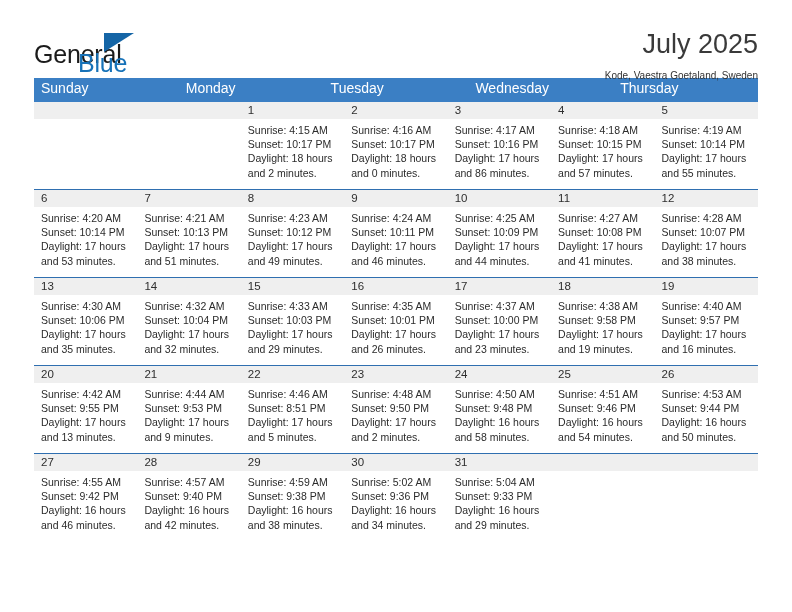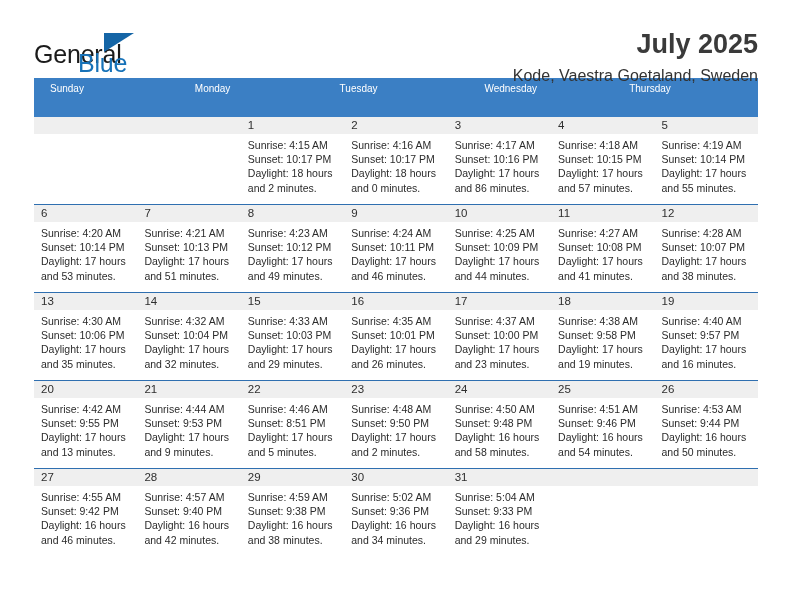--- a/index.html
+++ b/index.html
@@ -66,46 +66,46 @@
     margin-left: 16px;
   }
   .titles {
     text-align: right;
     padding-top: 0px;
   }
   .title-main {
     font-size: 27px;
     color: #3a3a3a;
     line-height: 32px;
-    font-weight: bold;
+    font-weight: normal;
   }
   .title-sub {
-    font-size: 16px;
+    font-size: 10px;
     color: #333333;
     line-height: 20px;
     margin-top: 6px;
   }
 
   
   .calendar {
     margin-top: 6px;
     width: 724px;
   }
   .weekday-row {
     display: flex;
     background: #3b7fc4;
   }
   .weekday-cell {
     flex: 1 1 0;
-    height: 39px;
+    height: 24px;
     line-height: 21px;
-    padding-left: 16px;
+    padding-left: 7px;
     box-sizing: border-box;
     color: #ffffff;
-    font-size: 10px;
+    font-size: 14px;
   }
 
   .week-row {
     display: flex;
     border-top: 1.4px solid #2f6fb0;
     background: #ffffff;
   }
   .week-row.first {
     border-top: none;
   }

